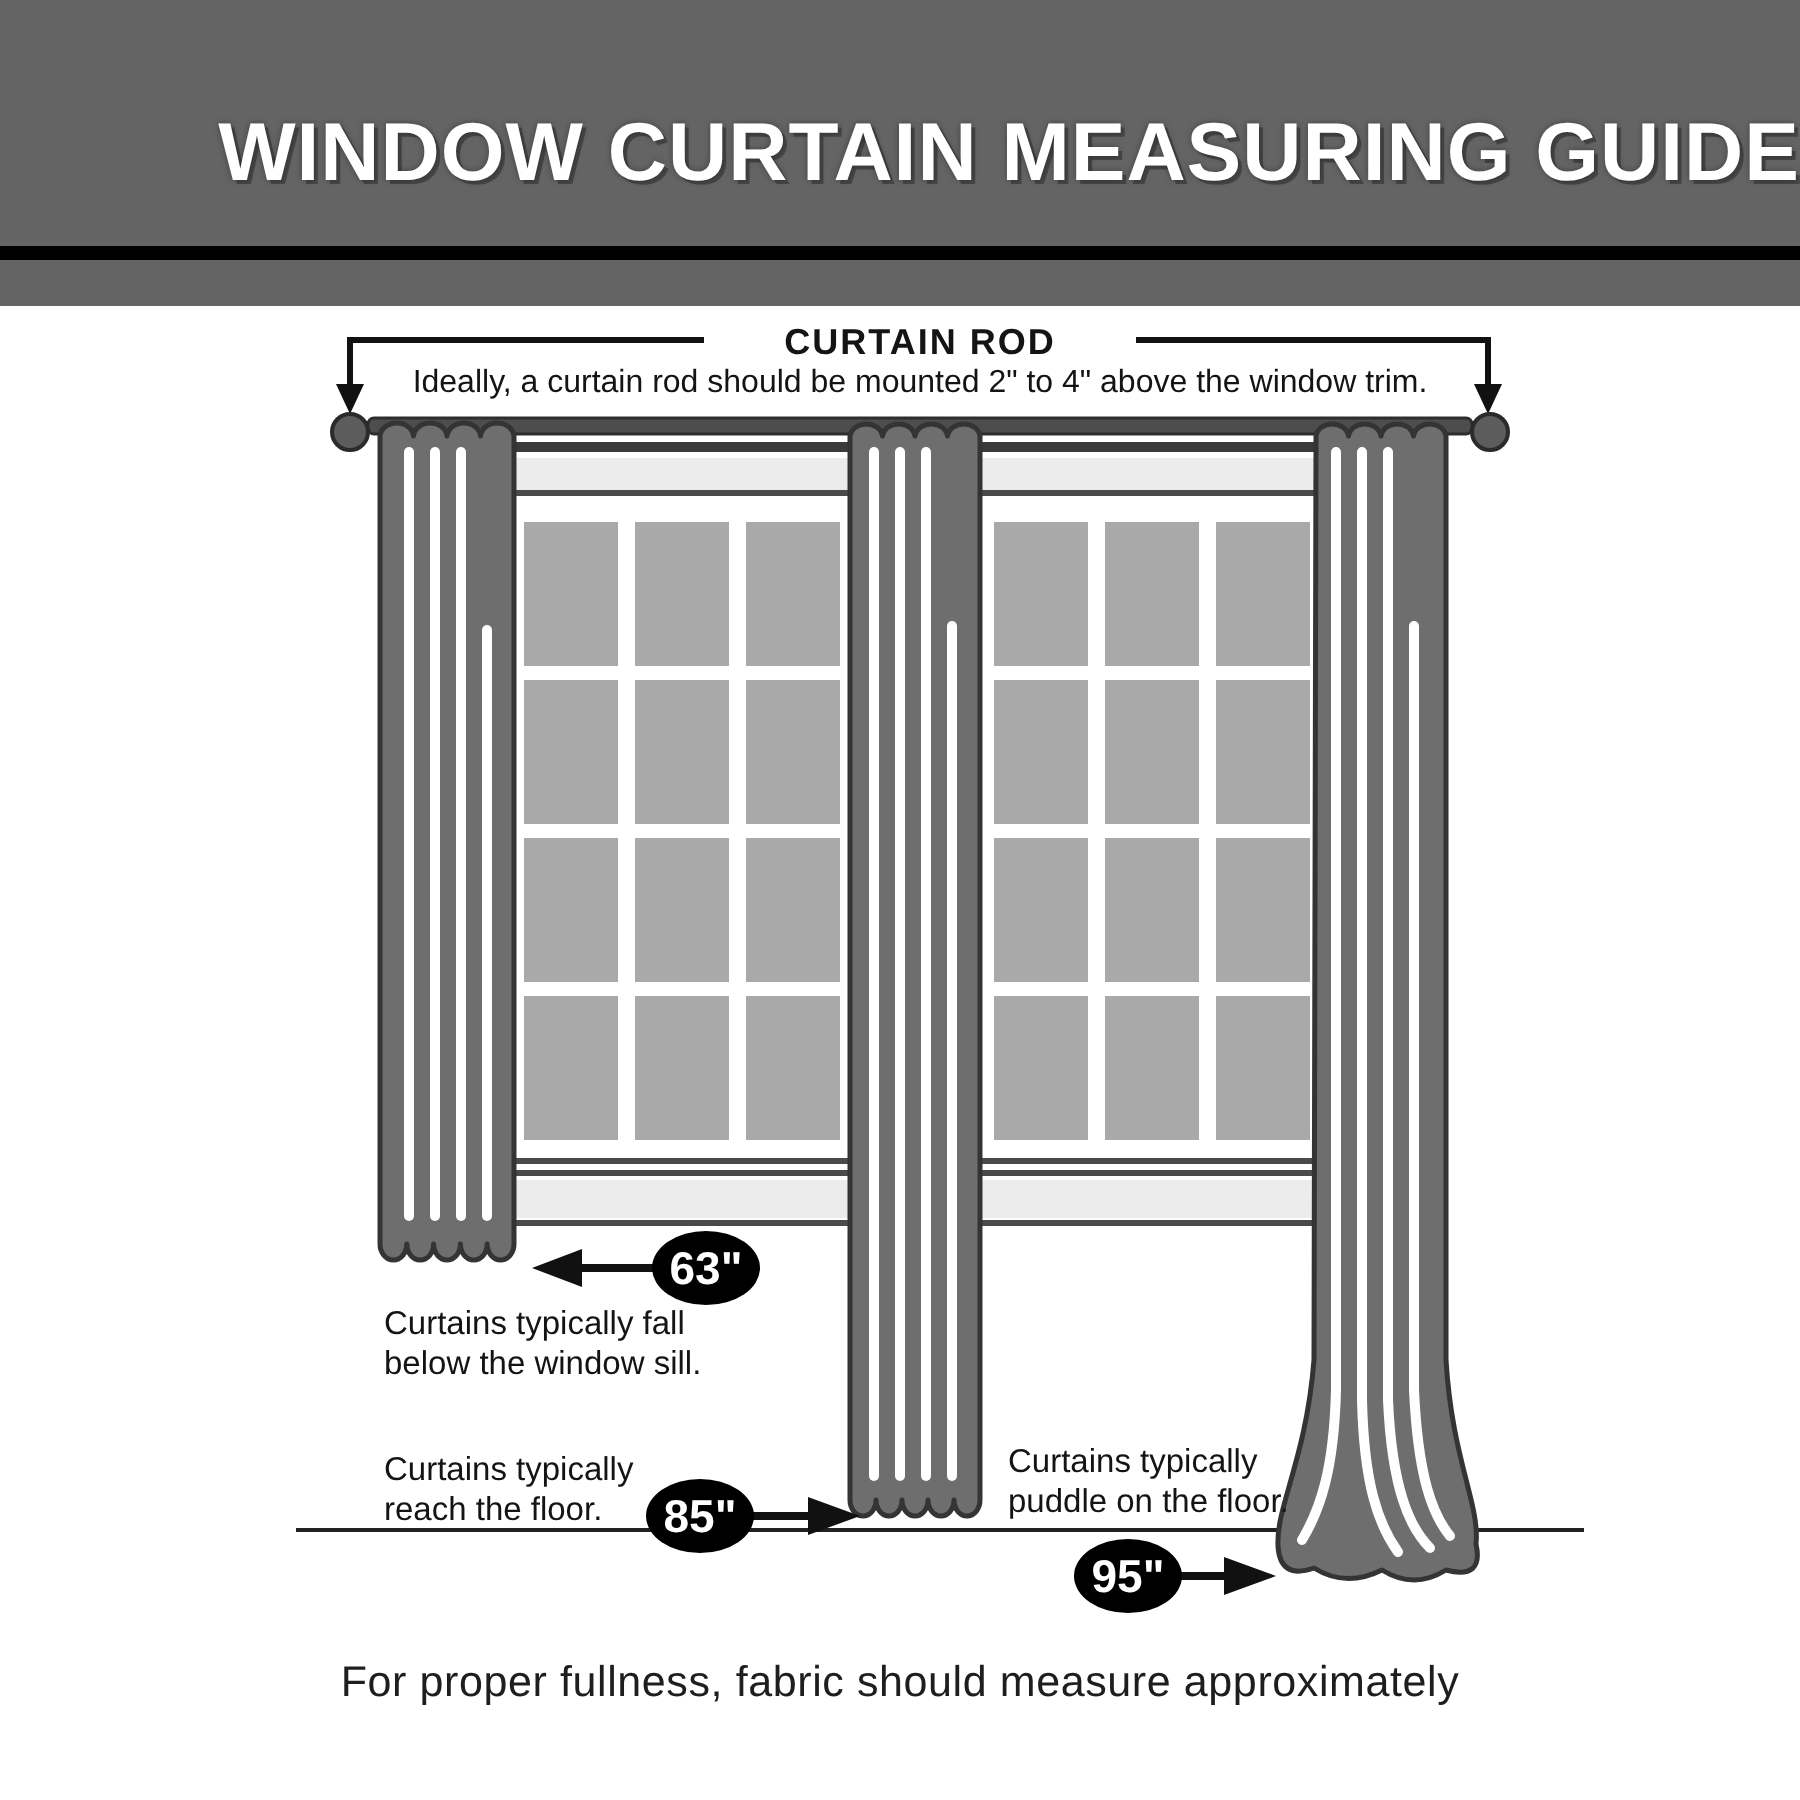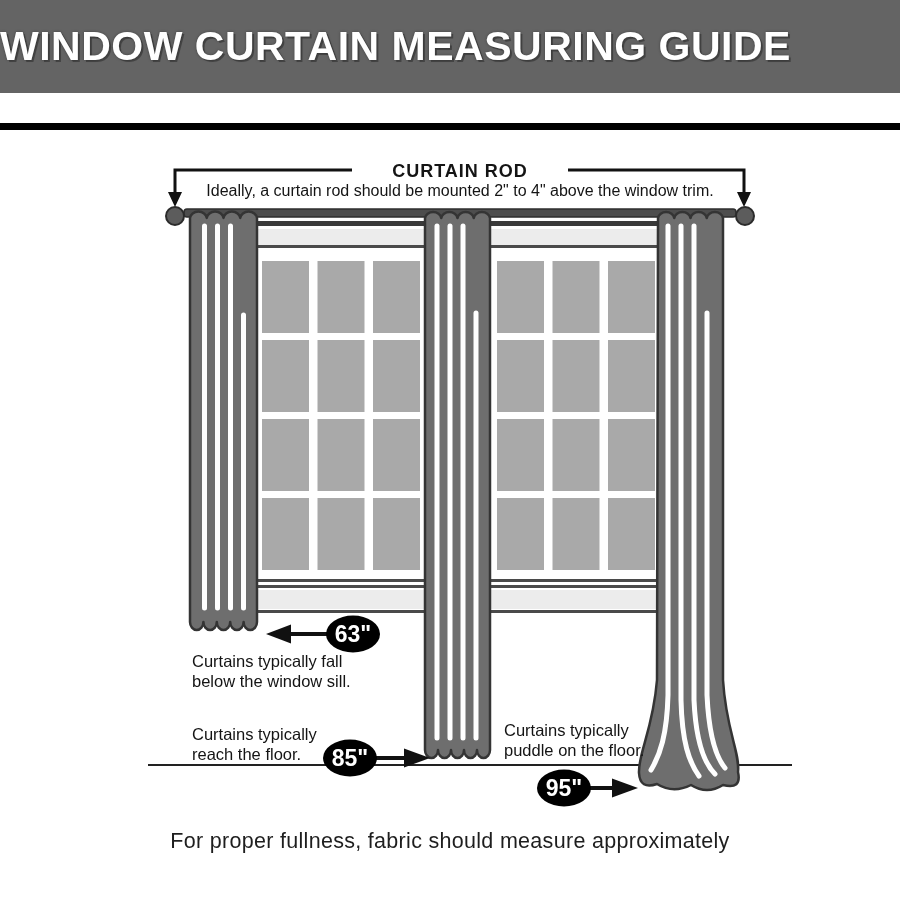--- a/index.html
+++ b/index.html
@@ -1,22 +1,22 @@
 <!DOCTYPE html>
 <html><head>
 <meta charset="utf-8">
 <style>
   html,body{margin:0;padding:0;background:#fff;}
   .stage{
     position:relative;width:900px;height:900px;background:#ffffff;
     font-family:"Liberation Sans",sans-serif;overflow:hidden;
   }
   .banner{
-    position:absolute;top:0;left:0;width:900px;height:93px;background:#646464;
-    display:flex;align-items:center;justify-content:flex-start;
+    position:absolute;top:0;left:0;width:900px;height:153px;background:#646464;
+    display:flex;align-items:center;justify-content:flex-end;
   }
   .banner h1{
     margin:0;color:#ffffff;font-size:41px;font-weight:bold;letter-spacing:.5px;
     text-shadow:2px 2px 0 rgba(0,0,0,.30), 0 0 3px rgba(0,0,0,.35);
     white-space:nowrap;
   }
   .banner-underline{
     position:absolute;top:123px;left:0;width:900px;height:7px;background:#000000;
   }
   svg.diagram{position:absolute;top:0;left:0;}

